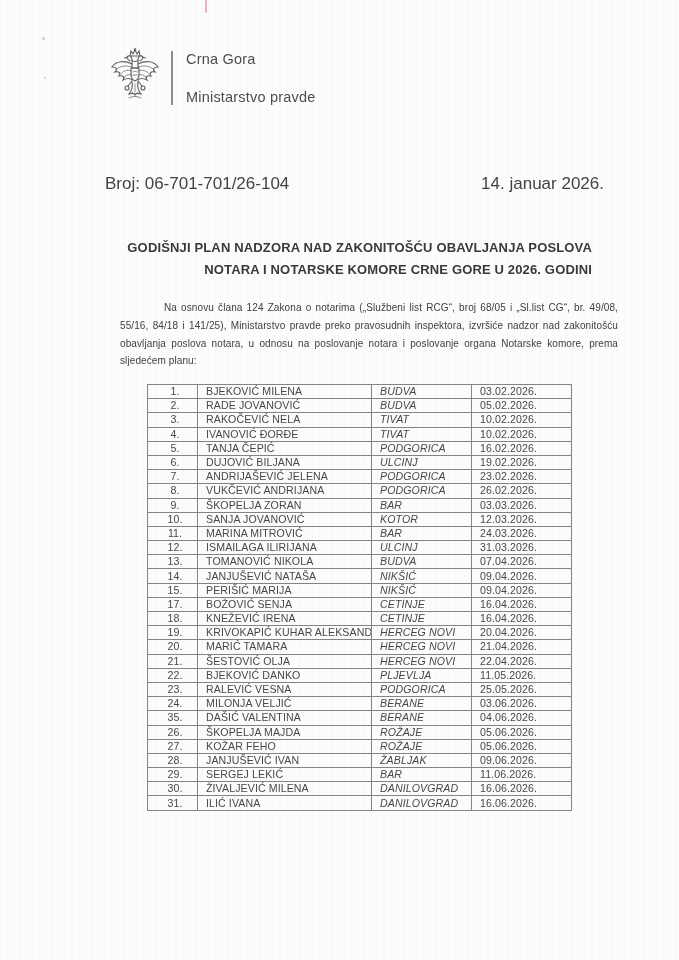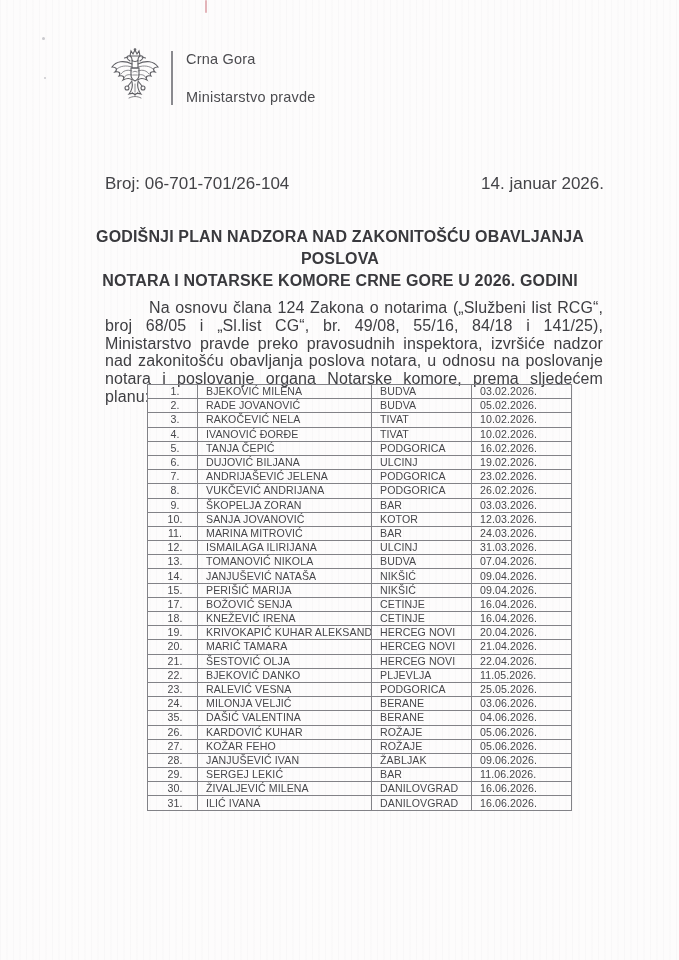--- a/index.html
+++ b/index.html
@@ -41,50 +41,50 @@
   .agency-country { font-size: 14.5px; color: #4c4c50; letter-spacing: 0.2px; }
   .agency-ministry { font-size: 14.5px; color: #4c4c50; letter-spacing: 0.2px; }
 
   .doc-meta {
     position: absolute; left: 105px; top: 161px; width: 499px;
     display: flex; justify-content: space-between;
     font-size: 17px; color: #434347; margin-top: 13px;
   }
 
   .doc-title {
-    position: absolute; left: 88px; top: 226px; width: 504px;
-    text-align: center; font-weight: bold;
-    font-size: 16px; color: #39393d; line-height: 22px;
+    position: absolute; left: 88px; top: 237px; width: 504px;
+    text-align: right; font-weight: bold;
+    font-size: 13px; color: #39393d; line-height: 22px;
     letter-spacing: 0.15px;
   }
 
   .doc-paragraph {
-    position: absolute; left: 105px; top: 299px; width: 498px;
-    font-size: 16px; color: #3e3e42; line-height: 17.8px;
+    position: absolute; left: 120px; top: 299px; width: 498px;
+    font-size: 10px; color: #3e3e42; line-height: 17.8px;
     text-align: justify; text-indent: 44px;
     letter-spacing: 0.1px;
   }
 
   table.plan {
     position: absolute; left: 147px; top: 384px;
     border-collapse: collapse;
     table-layout: fixed;
     width: 424px;
   }
   table.plan td {
     border: 1px solid #828287;
     font-size: 10.6px; color: #47474b;
     height: 14.2px; line-height: 11px;
     padding: 1px 3px 1px 8px;
     overflow: hidden; white-space: nowrap;
     letter-spacing: 0.1px;
   }
   td.col-num { width: 50px; text-align: center; padding-left: 3px; }
   td.col-name { width: 174px; }
-  td.col-city { width: 100px; }
+  td.col-city { width: 100px; font-style: italic; }
   td.col-date { width: 100px; }
 </style>
 </head>
 <body>
 
 <div class="scan-page">
 
   <div class="artifact-red-tick"></div>
   <div class="artifact-speck speck-1"></div>
   <div class="artifact-speck speck-2"></div>
@@ -311,21 +311,21 @@
 
         <tr>
           <td class="col-num">35.</td>
           <td class="col-name">DAŠIĆ VALENTINA</td>
           <td class="col-city">BERANE</td>
           <td class="col-date">04.06.2026.</td>
         </tr>
 
         <tr>
           <td class="col-num">26.</td>
-          <td class="col-name">KARDOVIĆ KUHAR</td>
+          <td class="col-name">ŠKOPELJA MAJDA</td>
           <td class="col-city">ROŽAJE</td>
           <td class="col-date">05.06.2026.</td>
         </tr>
 
         <tr>
           <td class="col-num">27.</td>
           <td class="col-name">KOŽAR FEHO</td>
           <td class="col-city">ROŽAJE</td>
           <td class="col-date">05.06.2026.</td>
         </tr>

